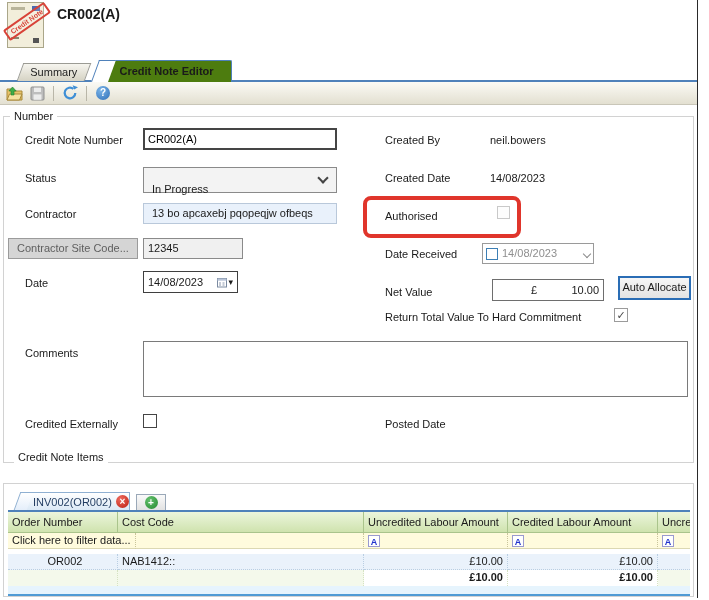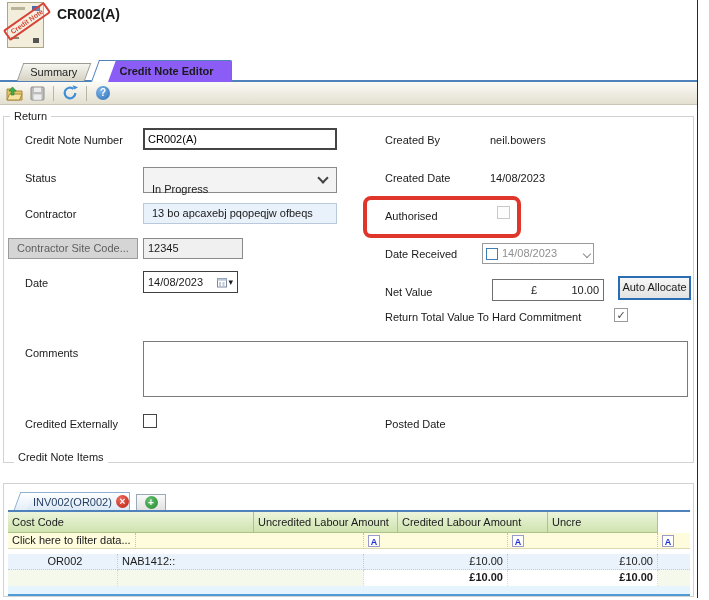--- a/index.html
+++ b/index.html
@@ -19,21 +19,21 @@
   .stamp{position:absolute;left:-6px;top:12px;transform:rotate(-35deg);border:2px solid #d84338;
          color:#d84338;font-size:7px;font-weight:bold;padding:1px 4px;border-radius:2px;
          background:rgba(255,255,255,0.15);white-space:nowrap;}
   .app-title{position:absolute;left:57px;top:6px;font-size:14px;font-weight:bold;}
   
   .tabline{position:absolute;left:0;top:80px;width:697px;height:2px;background:#4f81ba;}
   .tab-inactive{position:absolute;left:20px;top:63px;width:68px;height:18px;
       background:linear-gradient(#f6f5ef,#d5d2c3);border:1px solid #9b9b94;border-bottom:none;
       transform:skewX(-20deg);box-sizing:border-box;z-index:2;}
   .tab-inactive .t{display:block;transform:skewX(20deg);text-align:center;line-height:17px;color:#222;}
-  .tab-active{position:absolute;left:102px;top:60px;width:130px;height:22px;background:#8b5cf6;
+  .tab-active{position:absolute;left:102px;top:60px;width:130px;height:22px;background:#4d7c0f;
       border-top:1px solid #4f81ba;border-right:1px solid #4f81ba;box-sizing:border-box;
       z-index:3;font-weight:bold;text-align:center;line-height:20px;border-top-right-radius:2px;}
   .tab-active::before{content:"";position:absolute;left:-7px;top:-1px;width:16px;height:21px;
       background:#fff;border-left:1px solid #4f81ba;border-top:1px solid #4f81ba;
       transform:skewX(-20deg);z-index:-1;}
   
   .toolbar{position:absolute;left:0;top:82px;width:697px;height:23px;
       background:linear-gradient(#fbfaf5,#e3e0d1);border-bottom:1px solid #c9c6b8;
       display:flex;align-items:center;padding-left:5px;box-sizing:border-box;gap:5px;}
   .tbtn{width:18px;height:18px;display:flex;align-items:center;justify-content:center;}
@@ -143,21 +143,21 @@
         <path d="M10.6 0.2 l1.6 4.4 4 -2.4 z" fill="#3f8fd6"></path>
       </svg>
     </span>
     <span class="tsep"></span>
     <span class="tbtn">
       <span class="help-circle">?</span>
     </span>
   </div>
 
   <div class="groupbox" style="left:3px;top:116px;width:691px;height:347px;"></div>
-  <div class="legend" style="left:10px;top:110px;">Return</div>
+  <div class="legend" style="left:10px;top:110px;">Number</div>
 
   <div class="lbl" style="left:25px;top:134px;">Credit Note Number</div>
   <input class="input" style="left: 143px; top: 128px; width: 194px; height: 22px;" value="CR002(A)">
 
   <div class="lbl" style="left:25px;top:172px;">Status</div>
   <div class="combo" style="left:143px;top:167px;width:194px;height:21px;">
     <span>In Progress</span>
     <span class="chev"></span>
   </div>
 
@@ -230,20 +230,21 @@
   <div class="itab">
     <span>INV002(OR002)</span>
     <span class="circle red" style="margin-left:4px;">×</span>
   </div>
   <div class="ptab">
     <span class="circle green">+</span>
   </div>
 
   <div class="grid">
     <div class="grow">
+      <div class="gc gh c0">Order Number</div>
       <div class="gc gh c1">Cost Code</div>
       <div class="gc gh c2">Uncredited Labour Amount</div>
       <div class="gc gh c3">Credited Labour Amount</div>
       <div class="gc gh c4">Uncre</div>
     </div>
     <div class="grow">
       <div class="gc gf cf0">Click here to filter data...</div>
       <div class="gc gf cf1"></div>
       <div class="gc gf c2"><span class="fA">A</span></div>
       <div class="gc gf c3"><span class="fA">A</span></div>

